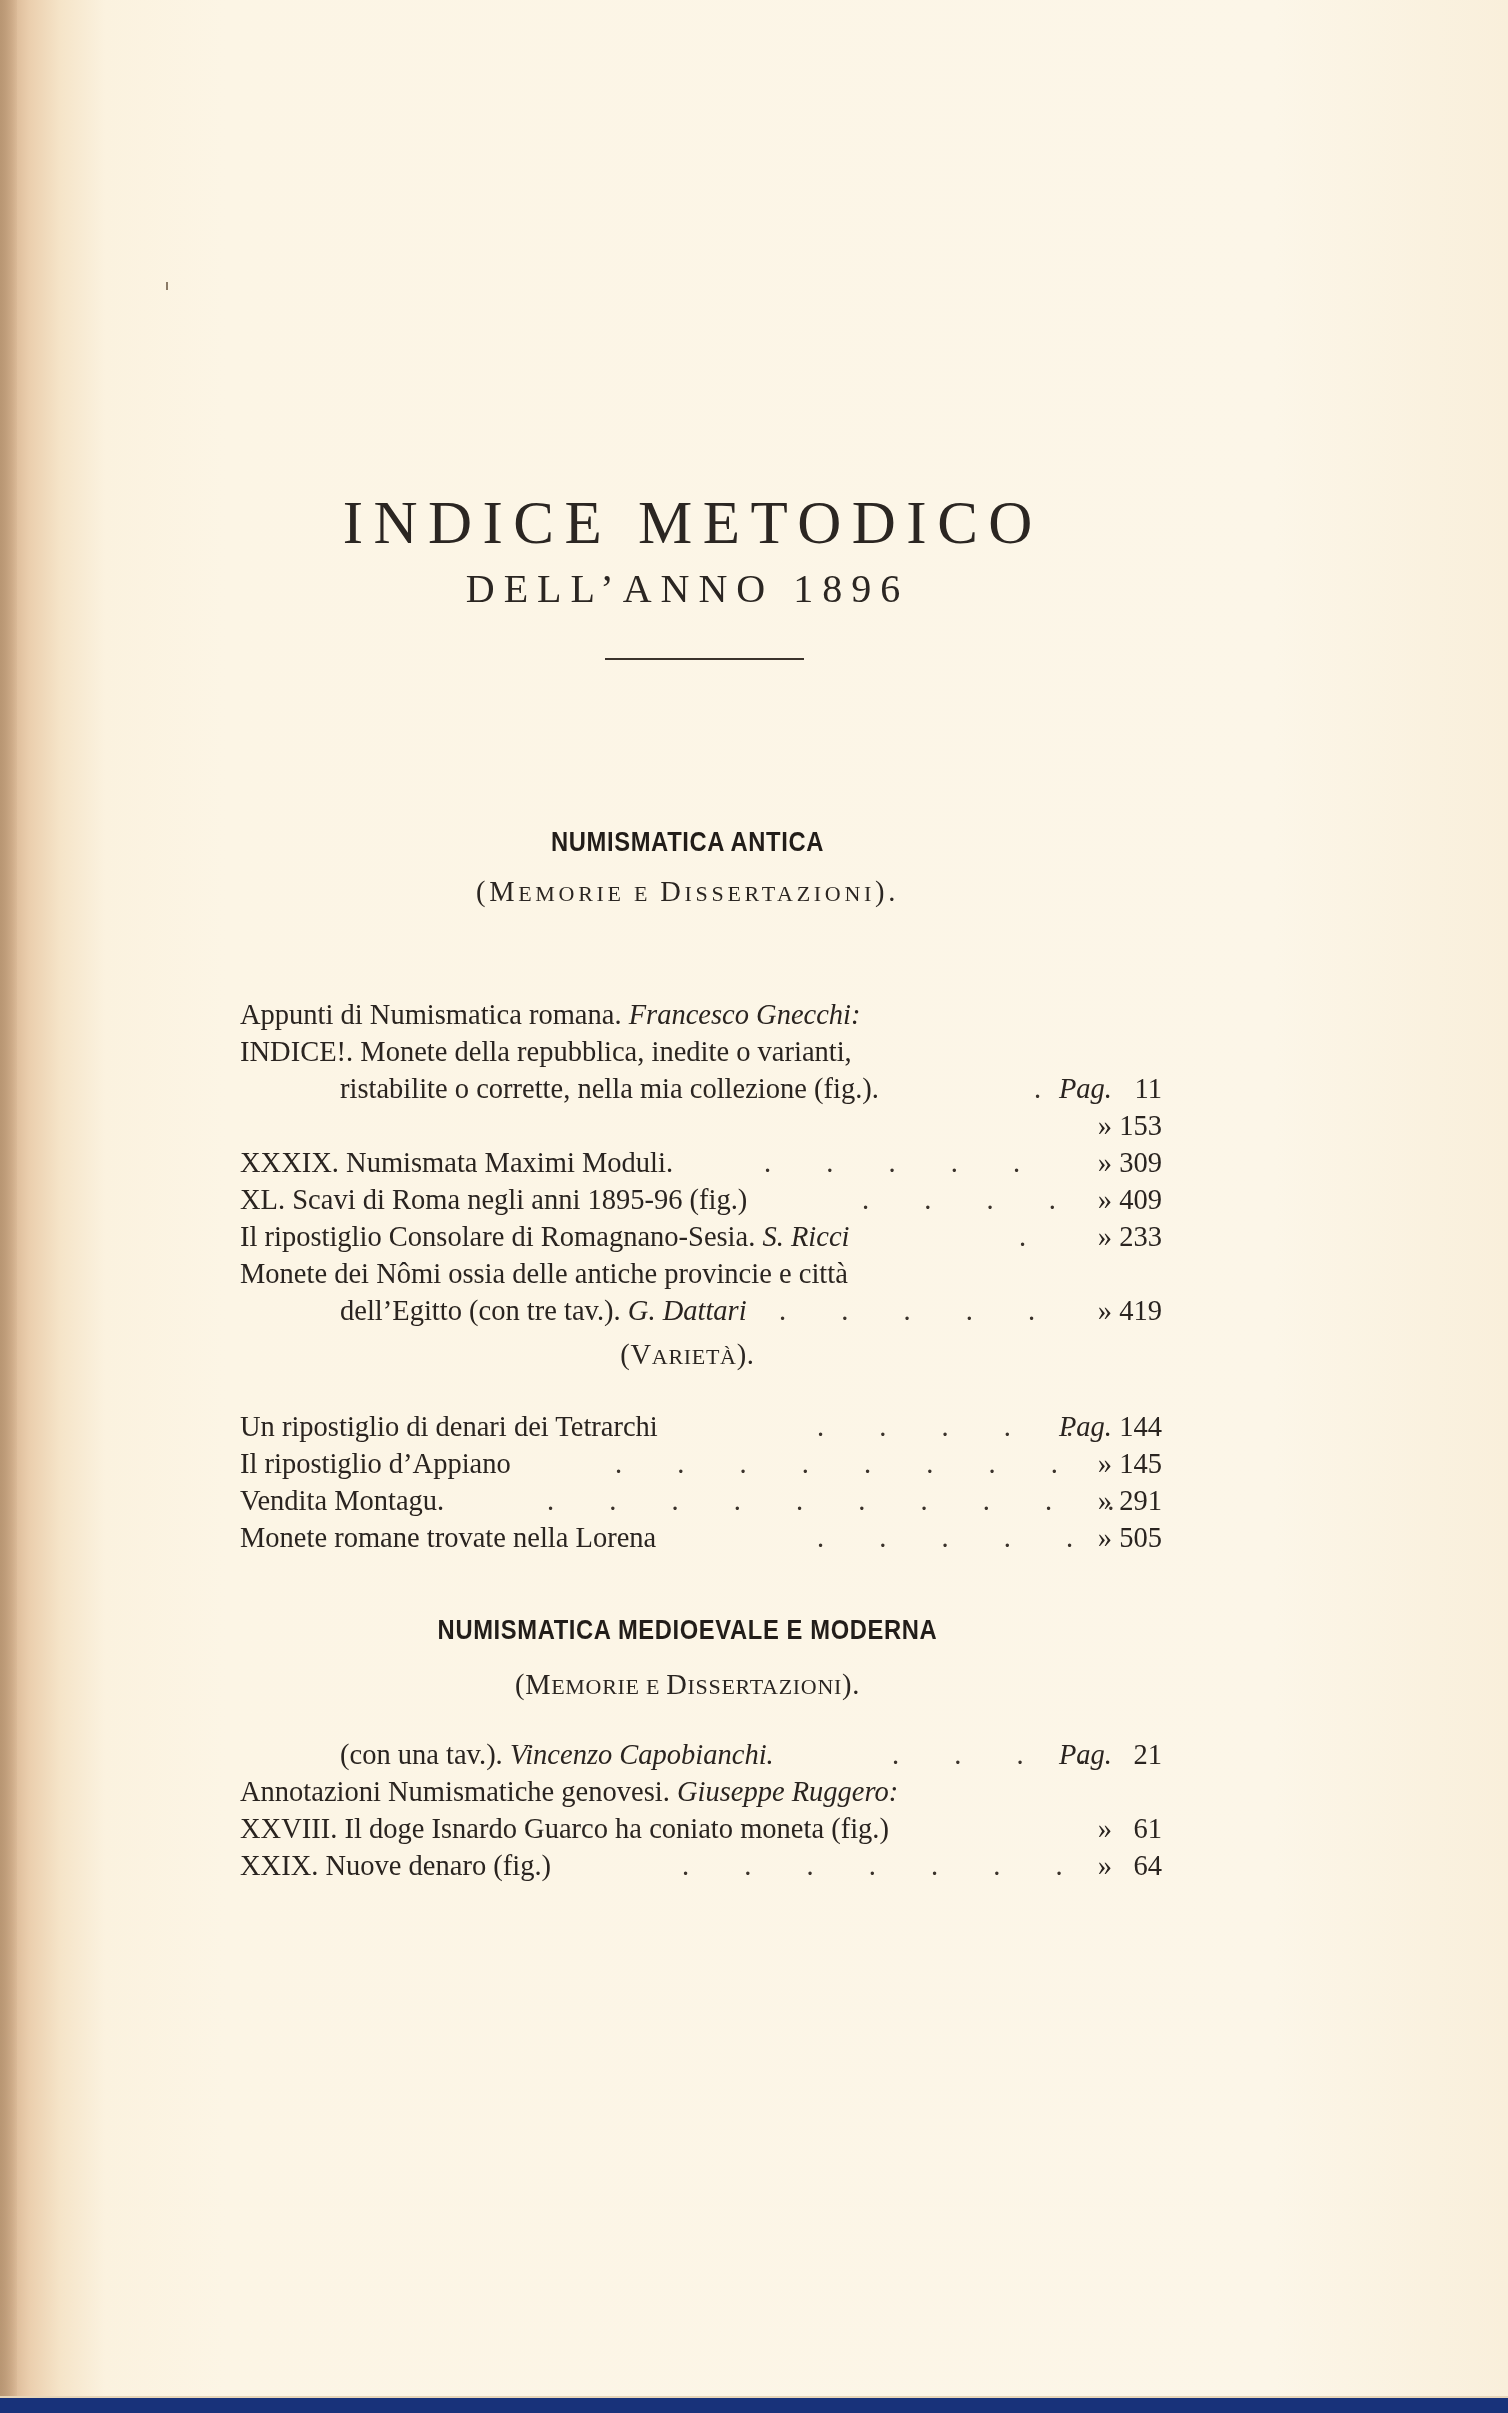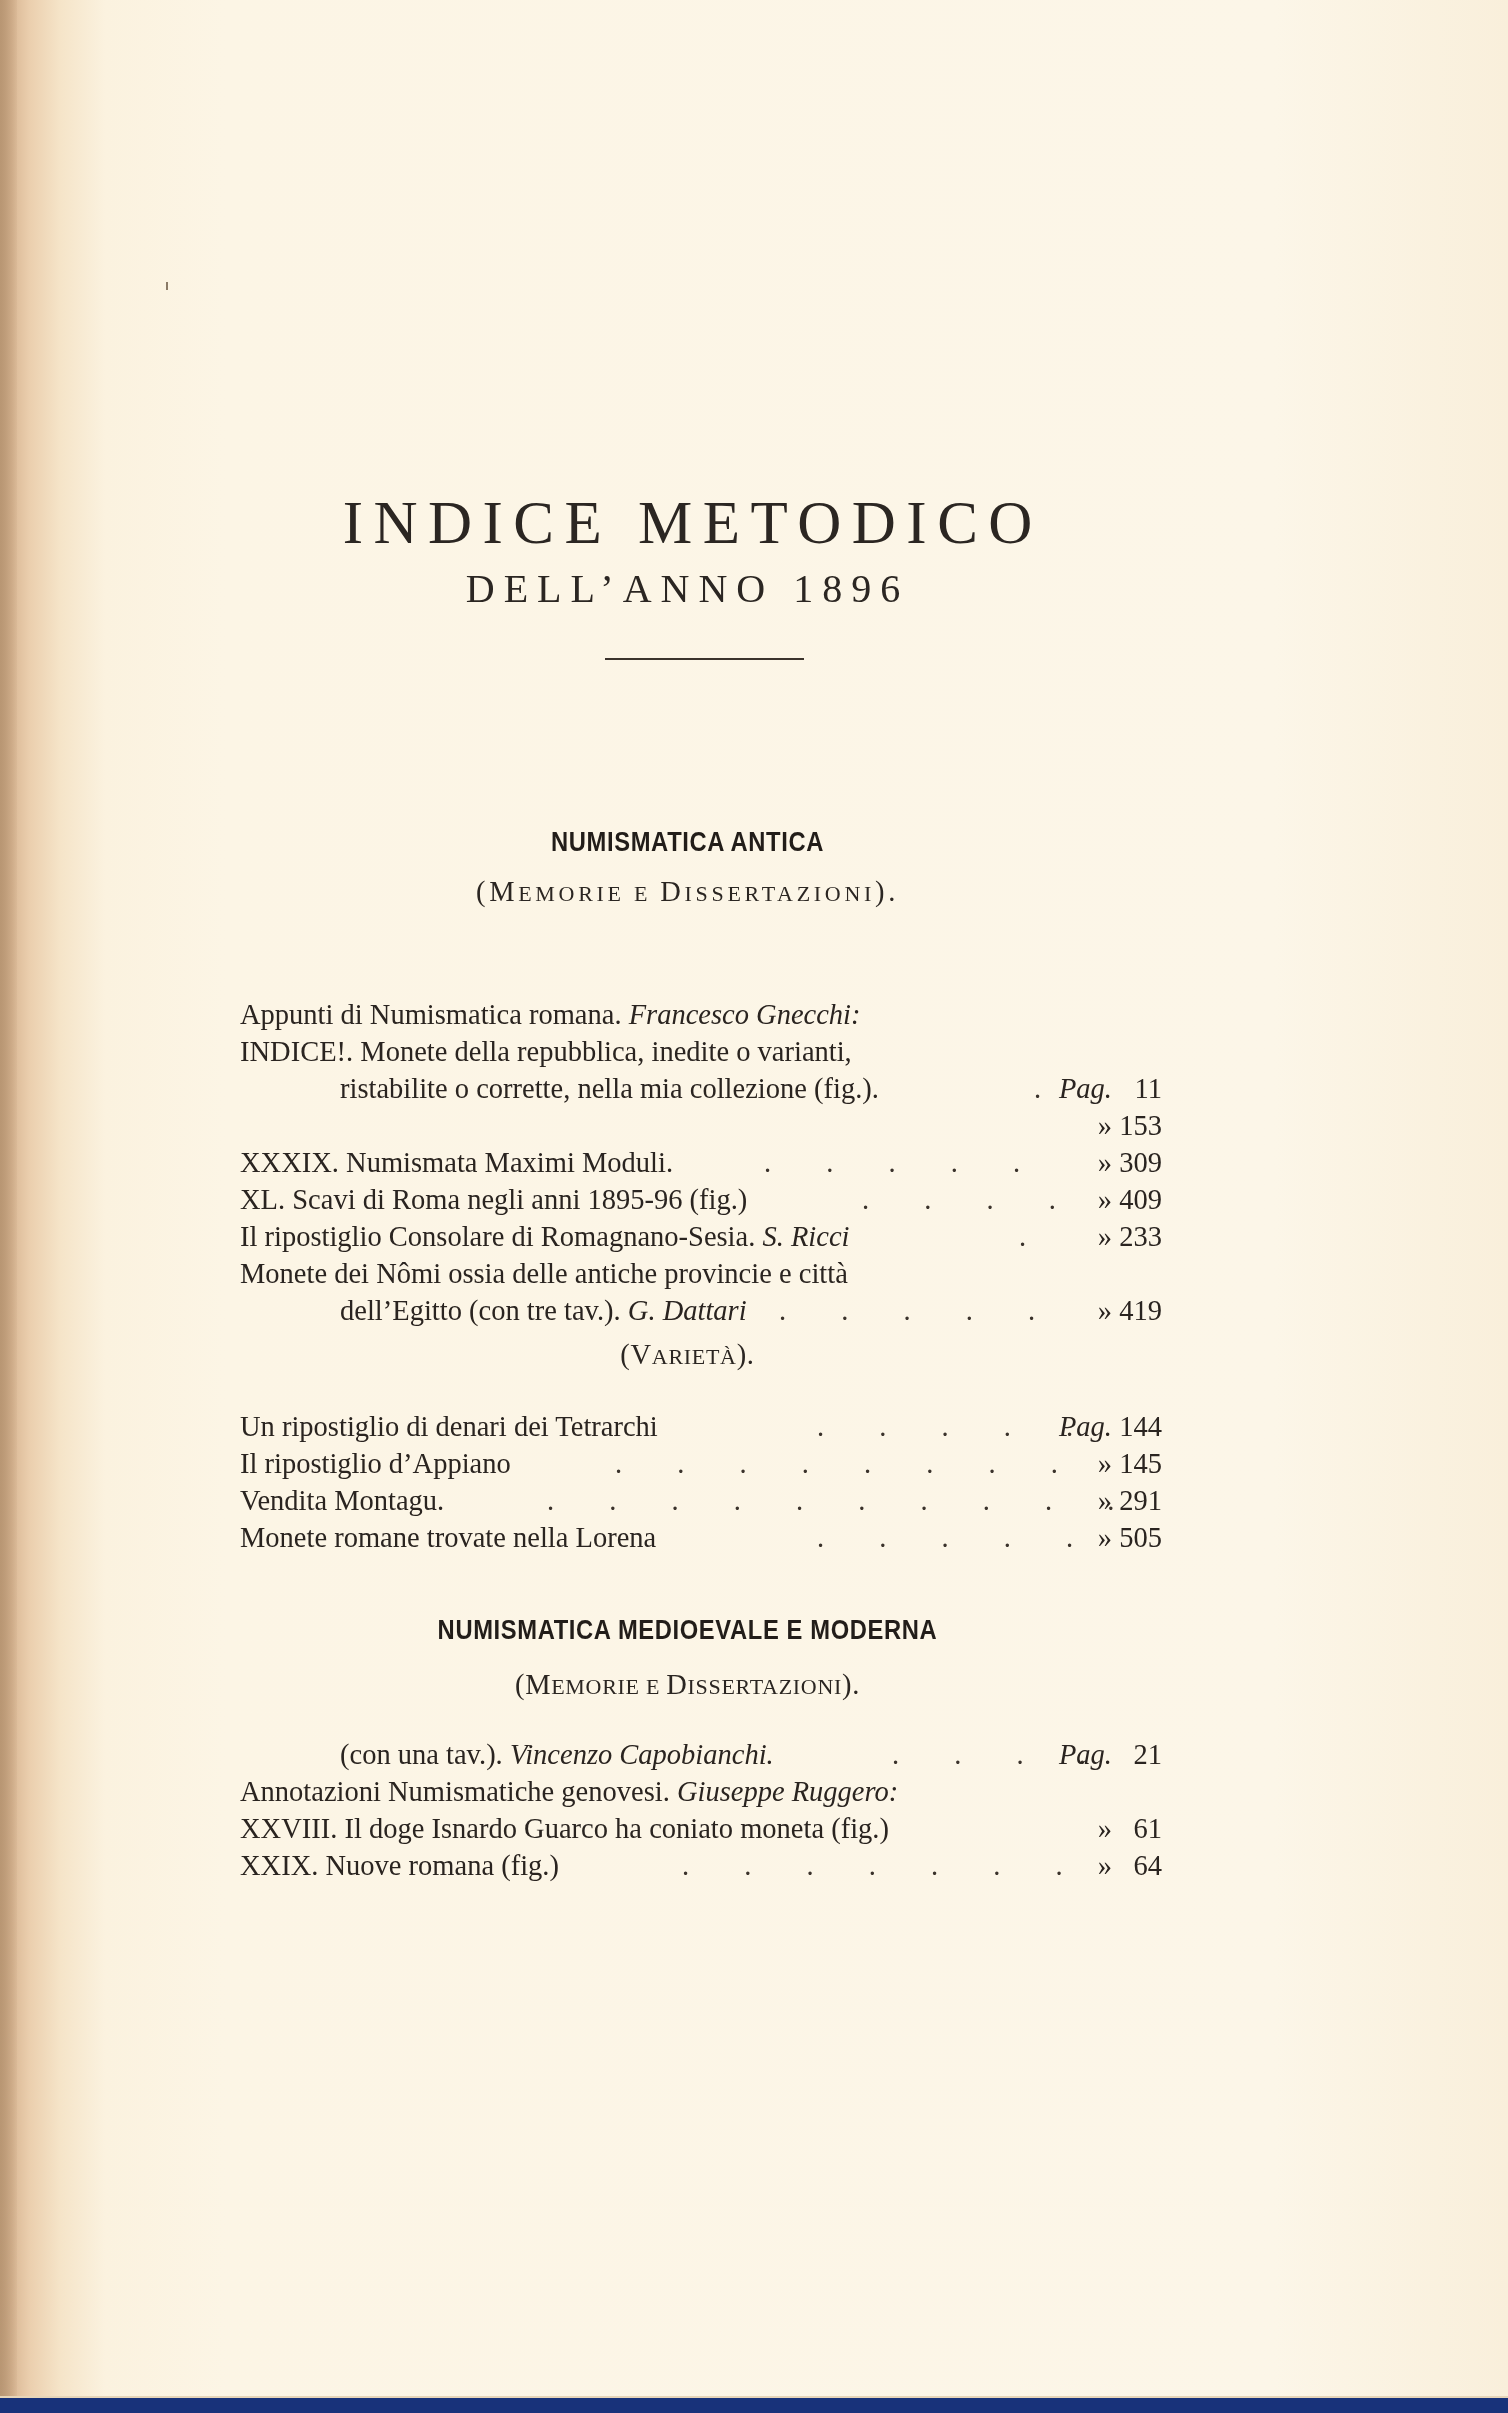--- a/index.html
+++ b/index.html
@@ -170,21 +170,21 @@
     </div>
     <div class="entry">
       <span class="text"><span>Annotazioni Numismatiche genovesi. </span><span class="it">Giuseppe Ruggero:</span></span>
     </div>
     <div class="entry">
       <span class="text">XXVIII. Il doge Isnardo Guarco ha coniato moneta (fig.)</span>
       <span class="pref">»</span>
       <span class="page-num">61</span>
     </div>
     <div class="entry">
-      <span class="text">XXIX. Nuove romana (fig.)</span>
+      <span class="text">XXIX. Nuove denaro (fig.)</span>
       <span class="dots" style="left:442px;">. . . . . . .</span>
       <span class="pref">»</span>
       <span class="page-num">64</span>
     </div>
   </div>
 
   <div class="cover-strip"></div>
 </div>
 
 

